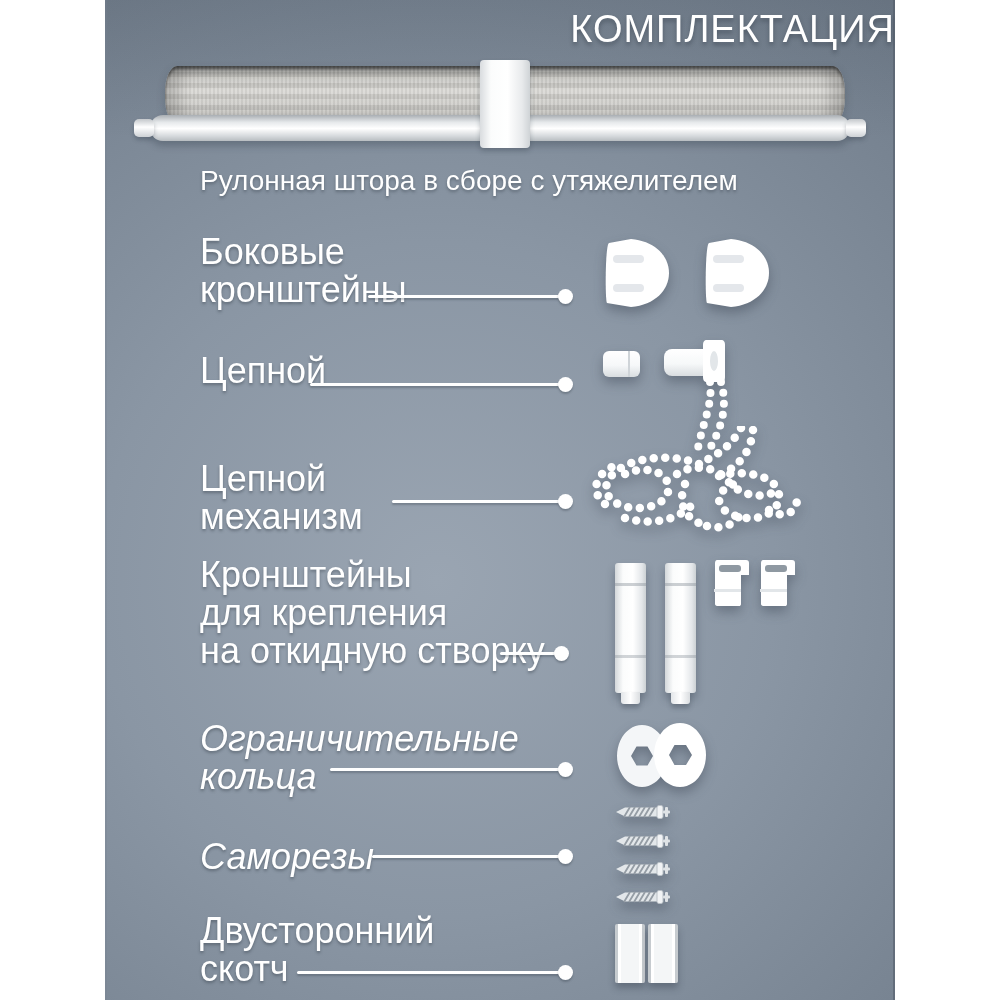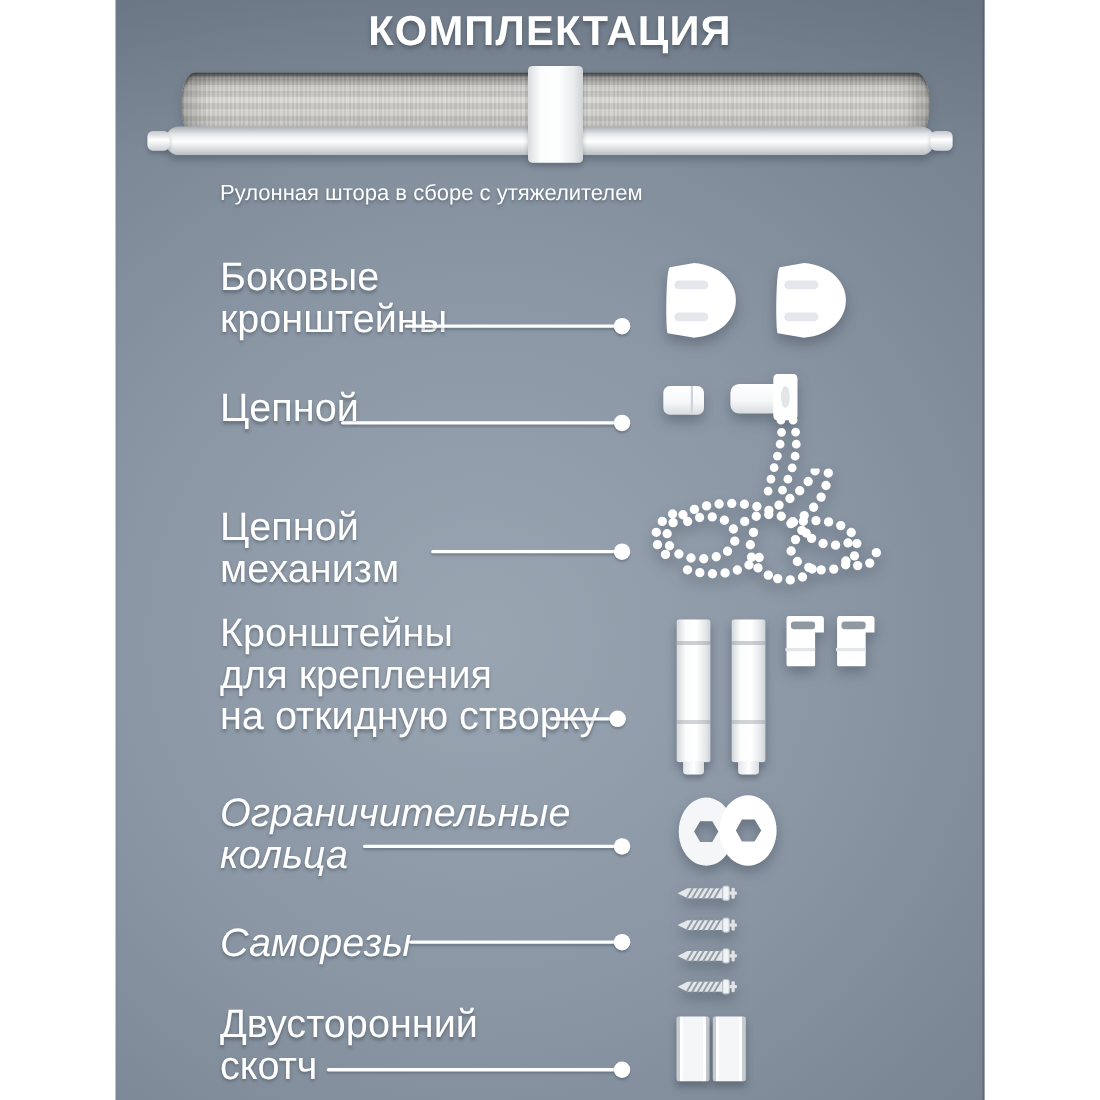--- a/index.html
+++ b/index.html
@@ -7,22 +7,22 @@
               font-family:"Liberation Sans","DejaVu Sans",sans-serif; }
   .page { position:relative; width:1000px; height:1000px; background:#ffffff; }
 
   .card { position:absolute; left:105px; top:0; width:790px; height:1000px;
     background:
       linear-gradient(180deg, rgba(20,28,38,.10) 0%, rgba(20,28,38,0) 14%),
       radial-gradient(95% 75% at 42% 58%, #9aa5b2 0%, #8a96a4 45%, #7a8694 78%, #707c8a 100%);
     box-shadow: inset -2px 0 0 rgba(80,90,102,.55), inset 2px 0 0 rgba(120,130,142,.28);
   }
 
-  .title { position:absolute; left:0; top:8px; width:100%; text-align:center;
-    font-size:38px; font-weight:700; letter-spacing:1px; color:#fff;
+  .title { position:absolute; left:0; top:8px; width:100%; text-align:right;
+    font-size:38px; font-weight:400; letter-spacing:1px; color:#fff;
     text-shadow:0 3px 4px rgba(42,52,63,.45); }
 
   
   .hero { position:absolute; left:35px; top:62px; width:720px; height:100px; }
   .roll { position:absolute; left:25px; top:4px; width:680px; height:58px;
     border-radius:12px / 26px;
     background:
       repeating-linear-gradient(90deg, rgba(0,0,0,.05) 0 2px, rgba(255,255,255,.06) 2px 4px),
       repeating-linear-gradient(180deg, rgba(255,255,255,.10) 0 6px, rgba(0,0,0,.06) 6px 11px),
       linear-gradient(180deg, #7e7f7e 0%, #c2c1bd 16%, #d8d7d3 42%, #cbcac6 70%, #b4b3af 100%);
@@ -33,21 +33,21 @@
     background:linear-gradient(180deg,#a9aeb3 0%,#e6e9eb 28%,#ffffff 52%,#d4d8db 82%,#b8bdc1 100%);
     box-shadow:0 5px 7px rgba(44,54,66,.3); }
   .cap { position:absolute; top:57px; width:20px; height:18px; border-radius:5px;
     background:linear-gradient(180deg,#c3c7cb,#ffffff 45%,#cdd1d5);
     box-shadow:0 3px 4px rgba(44,54,66,.3); }
   .cap.left { left:-6px; } .cap.right { right:-6px; }
   .strap { position:absolute; left:340px; top:-2px; width:50px; height:88px; border-radius:4px;
     background:linear-gradient(90deg,#d9dcdf 0%,#fbfcfc 22%,#ffffff 55%,#e8eaec 84%,#cfd3d6 100%);
     box-shadow:0 3px 5px rgba(44,54,66,.28); }
 
-  .caption { position:absolute; left:95px; top:165px; font-size:20px; color:#fff;
+  .caption { position:absolute; left:95px; top:165px; font-size:28px; color:#fff;
     text-shadow:0 2px 3px rgba(42,52,63,.42); }
 
   
   .label { position:absolute; left:95px; color:#fff; font-size:36px; line-height:38px;
     white-space:pre-line; text-shadow:0 2px 3px rgba(42,52,63,.42); }
   .leader { position:absolute; height:3px; background:#fff; border-radius:2px;
     box-shadow:0 2px 2px rgba(42,52,63,.3); }
   .leader::after { content:''; position:absolute; right:-11px; top:-6px; width:15px; height:15px;
     border-radius:50%; background:#fff; box-shadow:0 2px 2px rgba(42,52,63,.3); }
 

